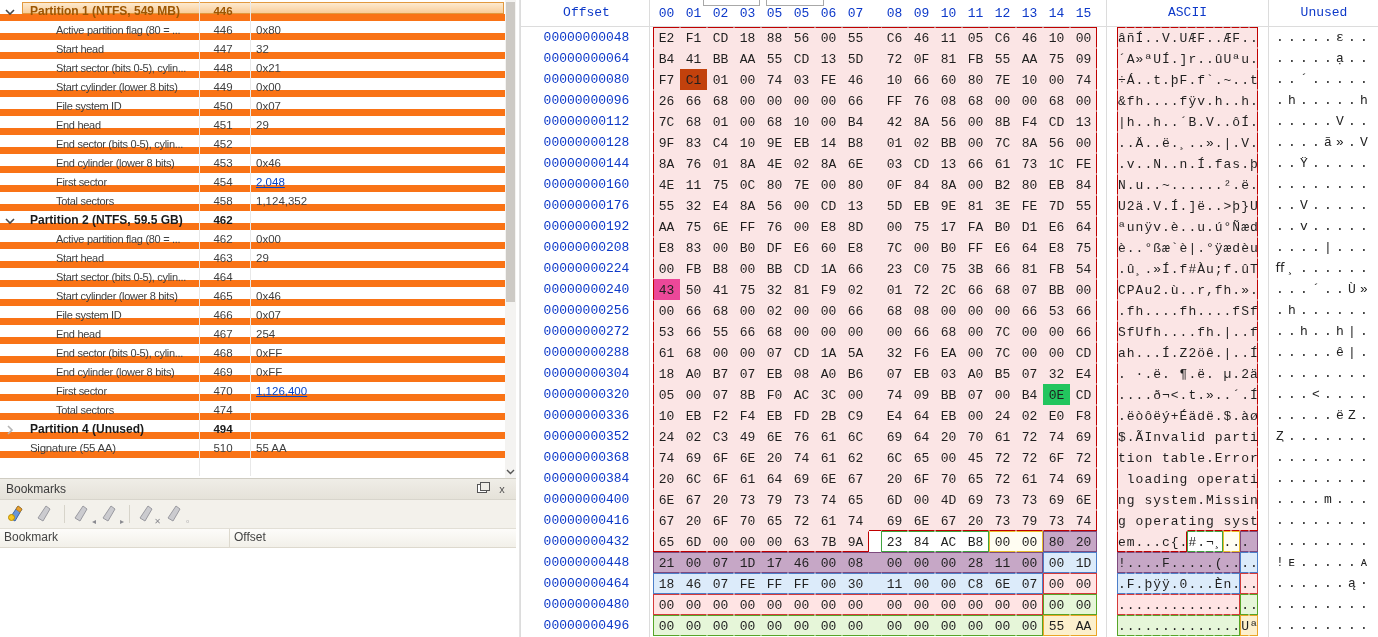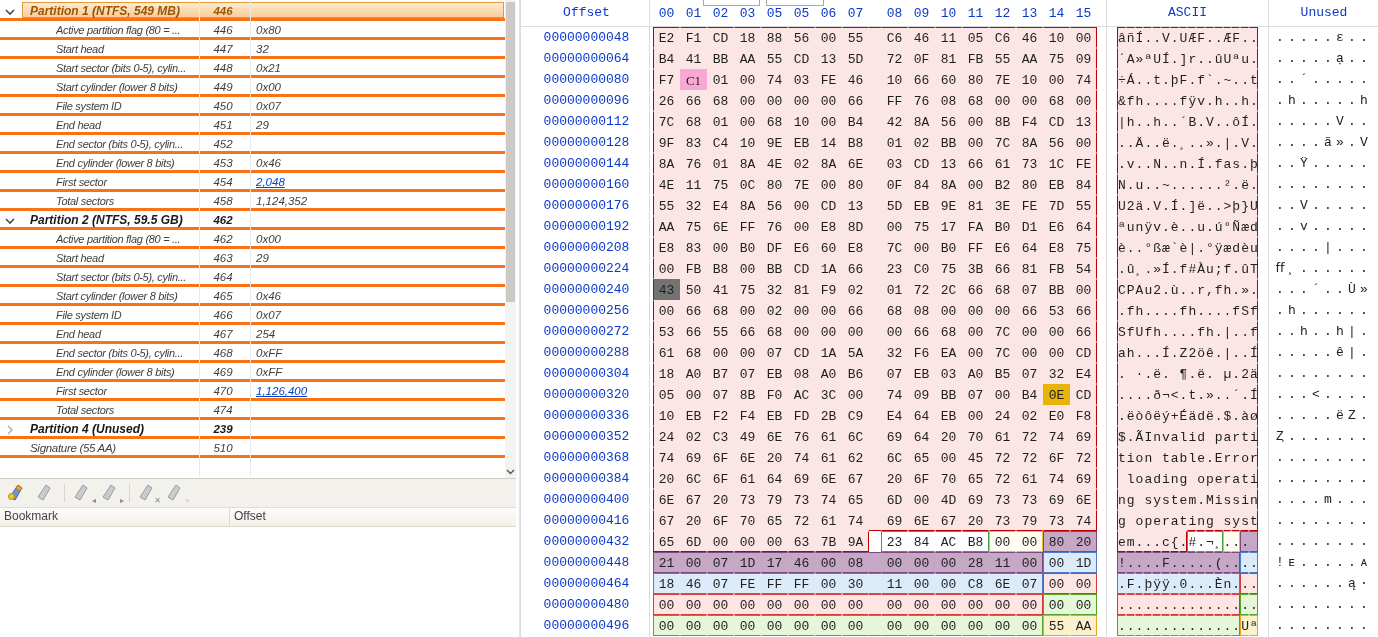--- a/index.html
+++ b/index.html
@@ -2,21 +2,21 @@
 <html><head>
 <meta charset="utf-8">
 <style>
   html,body{margin:0;padding:0;}
   body{width:1378px;height:637px;position:relative;overflow:hidden;background:#ffffff;
        font-family:"Liberation Sans",sans-serif;-webkit-font-smoothing:antialiased;}
 
   
   #left-panel{position:absolute;left:0;top:0;width:516px;height:478px;background:#fff;}
   #tree{position:absolute;left:0;top:2px;width:505px;}
-  .trow{position:relative;height:19px;line-height:18px;font-size:12px;border-bottom:3px solid #f97316;box-sizing:border-box;font-style:italic;}
+  .trow{position:relative;height:19px;line-height:18px;font-size:12px;border-bottom:7px solid #f97316;box-sizing:border-box;}
   .trow .hl{position:absolute;left:22px;right:1px;top:0;bottom:0;
             background:linear-gradient(#fdeacf,#f9cd99);border:1px solid #e2993e;box-sizing:border-box;}
   .chev{position:absolute;left:4px;top:3px;width:14px;height:13px;}
   .tname{position:absolute;top:0;height:19px;white-space:nowrap;overflow:hidden;color:#3f3f3f;}
   .tname.group{font-weight:bold;color:#1a1a1a;font-size:12px;left:30px;width:168px;}
   .tname.field{left:56px;width:142px;font-size:11px;letter-spacing:-0.3px;}
   .tname.rootfield{left:30px;width:168px;font-size:11.5px;}
   .toff{position:absolute;left:200px;width:46px;text-align:center;color:#3f3f3f;font-size:11.5px;}
   .toff.group{font-weight:bold;color:#1a1a1a;}
   .tval{position:absolute;left:256px;width:240px;color:#3f3f3f;font-size:11.5px;white-space:nowrap;}
@@ -186,42 +186,49 @@
       </div>
       <div class="trow">
         <span class="tname field">Total sectors</span>
         <span class="toff">474</span>
       </div>
       <div class="trow">
         <span class="chev"><svg width="12" height="12">
             <polyline points="4,2 8,6 4,10" fill="none" stroke="#b5b5b5" stroke-width="1.6"></polyline>
           </svg></span>
         <span class="tname group">Partition 4 (Unused)</span>
-        <span class="toff group">239</span>
+        <span class="toff group">494</span>
         <span class="tval"></span>
       </div>
       <div class="trow">
         <span class="tname rootfield field">Signature (55 AA)</span>
         <span class="toff">510</span>
+        <span class="tval">55 AA</span>
       </div>
     </div>
   <div class="vgrid" style="left:199px"></div>
   <div class="vgrid" style="left:250px"></div>
   <div id="tree-scroll">
     <div id="tree-thumb"></div>
     <div id="tree-down">
       <svg width="9" height="8">
           <polyline points="1,2 4.5,5.5 8,2" fill="none" stroke="#555" stroke-width="1.4"></polyline>
         </svg>
     </div>
   </div>
 </div>
 <div id="panel-divider"></div>
 
 <div id="bookmarks">
+  <div id="bm-title">
+    <span>Bookmarks</span>
+    <span class="sp"></span>
+    <span class="bm-ctl"><span class="dockbox"></span></span>
+    <span class="bm-ctl"><span>x</span></span>
+  </div>
   <div id="bm-toolbar">
       <span class="bmicon"><svg width="22" height="22">
           <path d="M4,15 L12,3 L16,6 L9,18 Z" fill="#6a96d8" stroke="#3b66a8" stroke-width="1"></path>
           <path d="M12,3 L16,6 L14,9.2 L10,6.2 Z" fill="#e8a030" stroke="#b97a10" stroke-width="0.8"></path>
           <circle cx="5.5" cy="14.5" r="3" fill="#f7c520" stroke="#b98c00" stroke-width="1"></circle>
         </svg></span>
       <span class="bmicon"><svg width="22" height="22">
           <path d="M4,15 L12,3 L16,6 L9,18 Z" fill="#cbcbcf" stroke="#9a9aa0" stroke-width="1"></path>
         </svg></span>
       <span class="bmsep"></span>
@@ -383,21 +390,21 @@
           <div class="uch">.</div>
           <div class="uch">ạ</div>
           <div class="uch">.</div>
           <div class="uch">.</div>
         </div>
       </div>
       <div class="hrow">
         <div class="hoff">00000000080</div>
         <div class="hbytes">
           <div class="hb" style="background: rgb(251, 229, 229); border-left-color: rgb(192, 0, 0);">F7</div>
-          <div class="hb" style="background: #f9a8d4; font-family: Liberation Serif, serif;">C1</div>
+          <div class="hb" style="background: #c2410c;">C1</div>
           <div class="hb" style="background: rgb(251, 229, 229);">01</div>
           <div class="hb" style="background: rgb(251, 229, 229);">00</div>
           <div class="hb" style="background: rgb(251, 229, 229);">74</div>
           <div class="hb" style="background: rgb(251, 229, 229);">03</div>
           <div class="hb" style="background: rgb(251, 229, 229);">FE</div>
           <div class="hb" style="background: rgb(251, 229, 229);">46</div>
           <div class="hgap" style="background: rgb(251, 229, 229);"></div>
           <div class="hb" style="background: rgb(251, 229, 229);">10</div>
           <div class="hb" style="background: rgb(251, 229, 229);">66</div>
           <div class="hb" style="background: rgb(251, 229, 229);">60</div>
@@ -902,21 +909,21 @@
           <div class="uch">.</div>
           <div class="uch">.</div>
           <div class="uch">.</div>
           <div class="uch">.</div>
           <div class="uch">.</div>
         </div>
       </div>
       <div class="hrow">
         <div class="hoff">00000000240</div>
         <div class="hbytes">
-          <div class="hb" style="background: #737373; border-left-color: rgb(192, 0, 0);">43</div>
+          <div class="hb" style="background: #ec4899; border-left-color: rgb(192, 0, 0);">43</div>
           <div class="hb" style="background: rgb(251, 229, 229);">50</div>
           <div class="hb" style="background: rgb(251, 229, 229);">41</div>
           <div class="hb" style="background: rgb(251, 229, 229);">75</div>
           <div class="hb" style="background: rgb(251, 229, 229);">32</div>
           <div class="hb" style="background: rgb(251, 229, 229);">81</div>
           <div class="hb" style="background: rgb(251, 229, 229);">F9</div>
           <div class="hb" style="background: rgb(251, 229, 229);">02</div>
           <div class="hgap" style="background: rgb(251, 229, 229);"></div>
           <div class="hb" style="background: rgb(251, 229, 229);">01</div>
           <div class="hb" style="background: rgb(251, 229, 229);">72</div>
@@ -1177,21 +1184,21 @@
           <div class="hb" style="background: rgb(251, 229, 229);">AC</div>
           <div class="hb" style="background: rgb(251, 229, 229);">3C</div>
           <div class="hb" style="background: rgb(251, 229, 229);">00</div>
           <div class="hgap" style="background: rgb(251, 229, 229);"></div>
           <div class="hb" style="background: rgb(251, 229, 229);">74</div>
           <div class="hb" style="background: rgb(251, 229, 229);">09</div>
           <div class="hb" style="background: rgb(251, 229, 229);">BB</div>
           <div class="hb" style="background: rgb(251, 229, 229);">07</div>
           <div class="hb" style="background: rgb(251, 229, 229);">00</div>
           <div class="hb" style="background: rgb(251, 229, 229);">B4</div>
-          <div class="hb" style="background: #eab308;">0E</div>
+          <div class="hb" style="background: #22c55e;">0E</div>
           <div class="hb" style="background: rgb(251, 229, 229); border-right-color: rgb(192, 0, 0);">CD</div>
         </div>
         <div class="sp1"></div>
         <div class="hascii">
           <div class="ach" style="background: rgb(251, 229, 229); border-left-color: rgb(192, 0, 0);">.</div>
           <div class="ach" style="background: rgb(251, 229, 229);">.</div>
           <div class="ach" style="background: rgb(251, 229, 229);">.</div>
           <div class="ach" style="background: rgb(251, 229, 229);">.</div>
           <div class="ach" style="background: rgb(251, 229, 229);">ð</div>
           <div class="ach" style="background: rgb(251, 229, 229);">¬</div>

